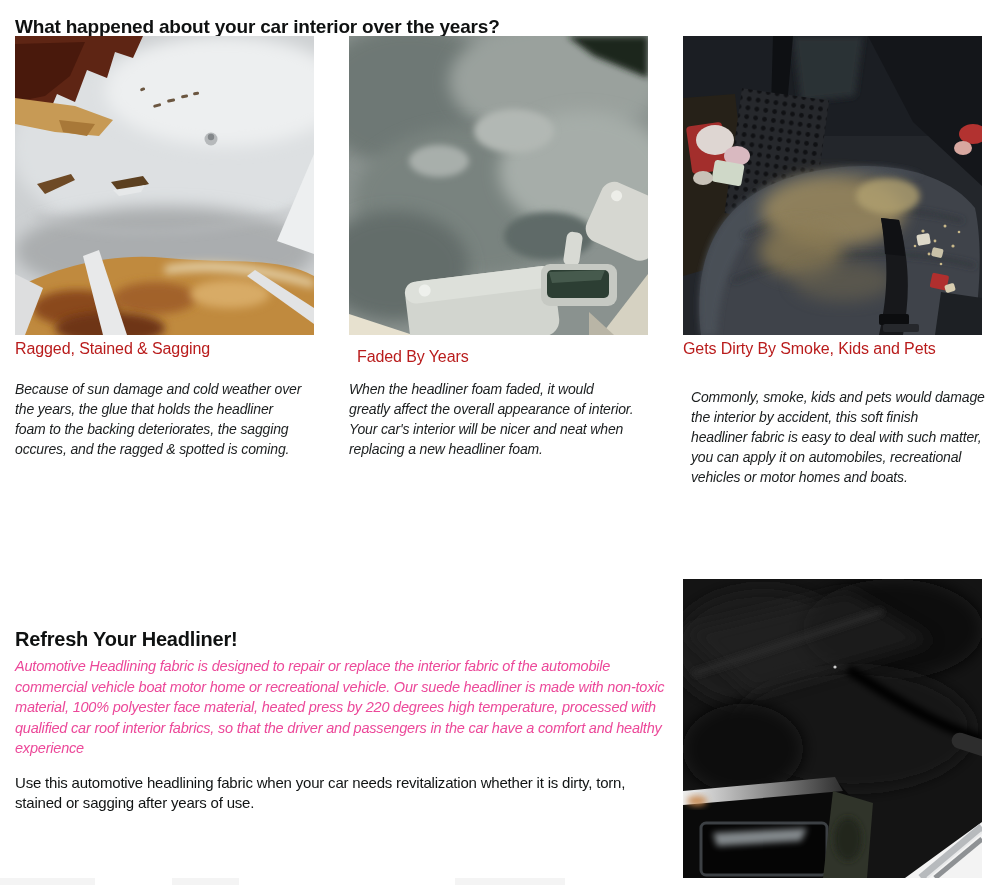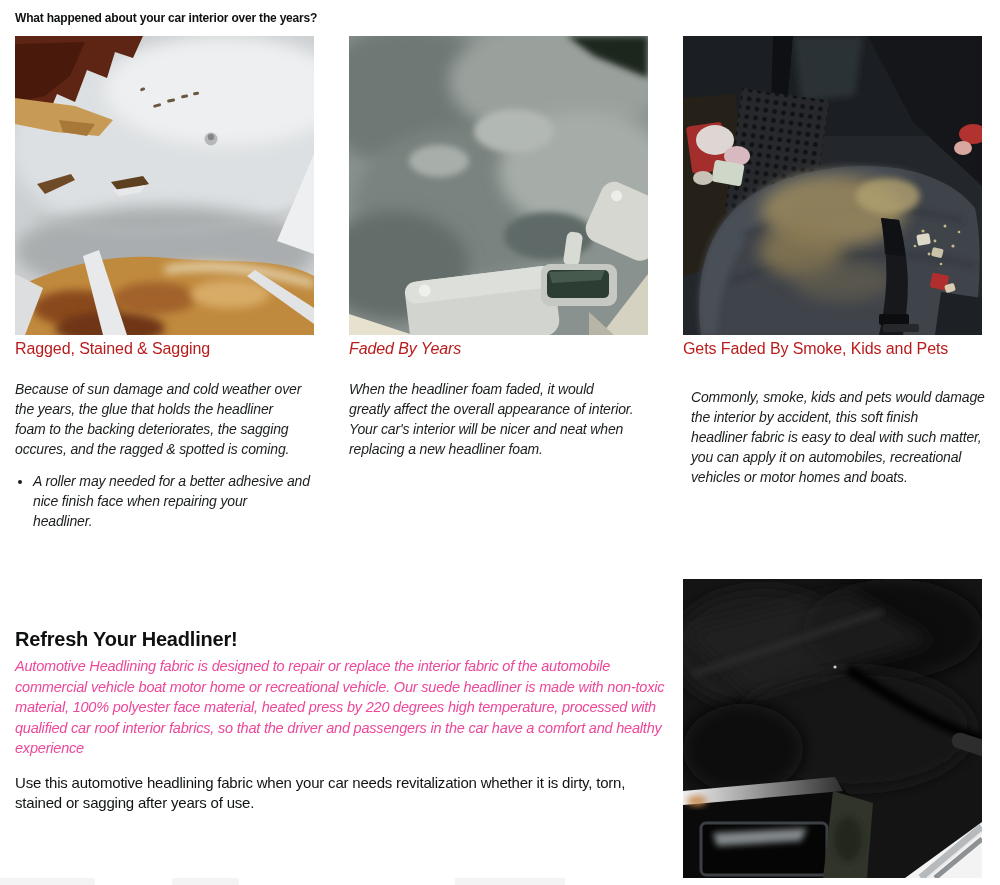--- a/index.html
+++ b/index.html
@@ -1,19 +1,19 @@
 <!DOCTYPE html>
 <html><head>
 <meta charset="utf-8">
 <style>
   html,body{margin:0;padding:0;background:#ffffff;}
   body{width:1000px;height:885px;font-family:"Liberation Sans",sans-serif;color:#0F1111;}
   .canvas{position:relative;width:1000px;height:885px;overflow:hidden;background:#fff;}
   .abs{position:absolute;}
-  .page-title{left:15px;top:3px;font-size:12px;font-weight:700;letter-spacing:-0.2px;white-space:nowrap;}
+  .page-title{left:15px;top:3px;font-size:19px;font-weight:700;letter-spacing:-0.2px;white-space:nowrap;}
   .photo{width:299px;height:299px;top:36px;overflow:hidden;}
   .photo svg{display:block;width:100%;height:100%;}
   .photo-1{left:15px;}
   .photo-2{left:349px;}
   .photo-3{left:683px;}
   .photo-4{left:683px;top:579px;}
   .col-heading{top:340px;font-size:16px;font-weight:400;letter-spacing:-0.1px;white-space:nowrap;color:#b91c1c;}
   .ch-1{left:15px;}
   .ch-2{left:349px;}
   .ch-3{left:683px;}
@@ -197,42 +197,37 @@
       <rect x="200" y="288" width="36" height="8" rx="2" fill="#26282c"></rect>
       <rect x="248" y="238" width="17" height="15" rx="2" fill="#b02f2e" transform="rotate(12 256 245)"></rect>
       <rect x="234" y="198" width="13" height="11" rx="2" fill="#ddd8c8" transform="rotate(-10 240 203)"></rect>
       <rect x="249" y="212" width="11" height="9" rx="2" fill="#c9c2a8" transform="rotate(14 254 216)"></rect>
       <rect x="262" y="248" width="10" height="8" rx="2" fill="#d8cdb0" transform="rotate(-16 267 252)"></rect>
       <path d="M258,256 L299,262 L299,299 L252,299 Z" fill="#1d2024"></path>
     </svg>
   </figure>
 
   <h2 class="abs col-heading ch-1" style="margin:0;">Ragged, Stained &amp; Sagging</h2>
-  <h2 class="abs col-heading ch-2" style="margin:0;font-style:italic;">Faded By Years</h2>
-  <h2 class="abs col-heading ch-3" style="margin:0;">Gets Faded By Smoke, Kids and Pets</h2>
+  <h2 class="abs col-heading ch-2" style="margin:8px;">Faded By Years</h2>
+  <h2 class="abs col-heading ch-3" style="margin:0;">Gets Dirty By Smoke, Kids and Pets</h2>
 
   <p class="abs col-body cb-1" style="margin:0;">Because of sun damage and cold weather over
 the years, the glue that holds the headliner
 foam to the backing deteriorates, the sagging
 occures, and the ragged &amp; spotted is coming.</p>
   <p class="abs col-body cb-2" style="margin:0;">When the headliner foam faded, it would
 greatly affect the overall appearance of interior.
 Your car's interior will be nicer and neat when
 replacing a new headliner foam.</p>
   <p class="abs col-body cb-3" style="margin:8px;">Commonly, smoke, kids and pets would damage
 the interior by accident, this soft finish
 headliner fabric is easy to deal with such matter,
 you can apply it on automobiles, recreational
 vehicles or motor homes and boats.</p>
 
-  <ul class="abs bullet-list">
-    <li>A roller may needed for a better adhesive and
-nice finish face when repairing your
-headliner.</li>
-  </ul>
 
   <h2 class="abs refresh-heading" style="margin:0;">Refresh Your Headliner!</h2>
   <p class="abs refresh-body" style="margin:0;">Automotive Headlining fabric is designed to repair or replace the interior fabric of the automobile
 commercial vehicle boat motor home or recreational vehicle. Our suede headliner is made with non-toxic
 material, 100% polyester face material, heated press by 220 degrees high temperature, processed with
 qualified car roof interior fabrics, so that the driver and passengers in the car have a comfort and healthy
 experience</p>
   <p class="abs emphasis-text" style="margin:0;">Use this automotive headlining fabric when your car needs revitalization whether it is dirty, torn,
 stained or sagging after years of use.</p>
 

